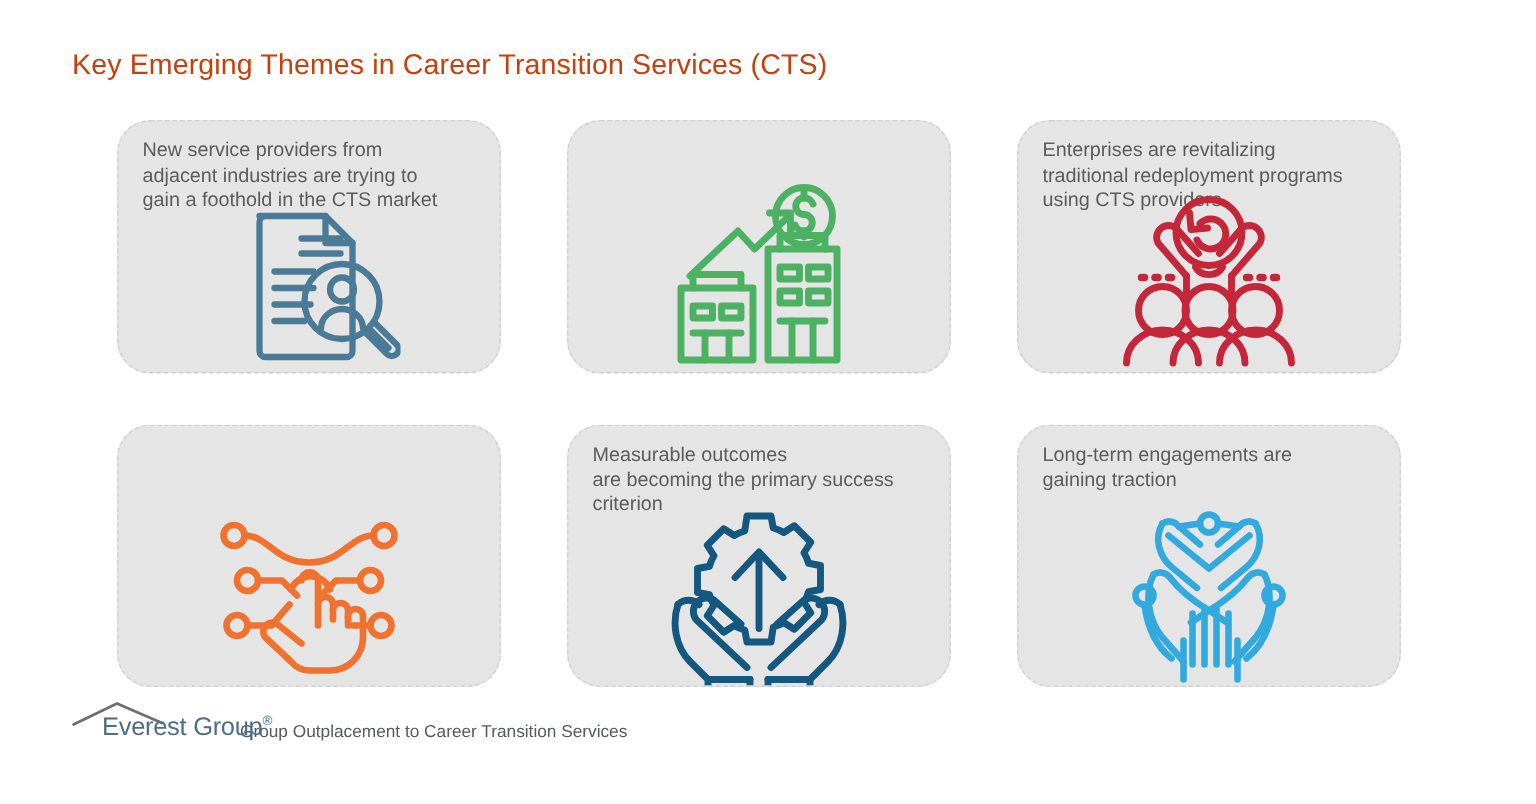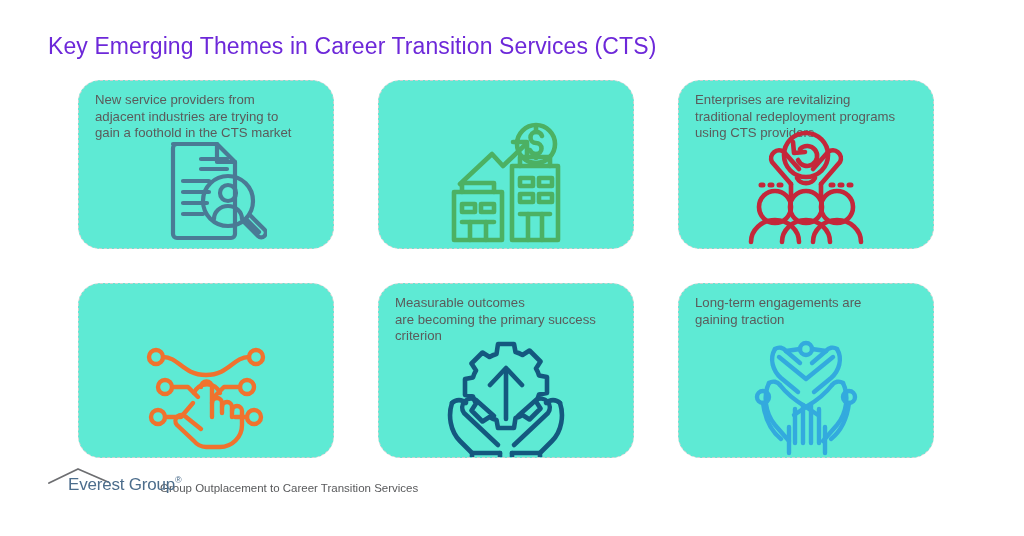--- a/index.html
+++ b/index.html
@@ -17,22 +17,22 @@
 
   #slide {
     position: absolute;
     inset: 0;
   }
 
   #page-title {
     position: absolute;
     left: 48px;
     top: 33px;
-    font-size: 23px;
-    color: #6d28d9;
+    font-size: 19px;
+    color: #c2410c;
     letter-spacing: 0.1px;
     white-space: nowrap;
   }
 
   #card-grid {
     position: absolute;
     left: 78px;
     top: 80px;
     width: 856px;
     height: 378px;
@@ -41,21 +41,21 @@
     grid-template-rows: 169px 175px;
     column-gap: 44px;
     row-gap: 34px;
   }
 
   .theme-card {
     position: relative;
     border: 1.2px dashed #cfcfcf;
     border-radius: 22px;
     box-sizing: border-box;
-    background: #5eead4;
+    background: #e5e5e5;
     overflow: hidden;
   }
 
   .card-text {
     position: absolute;
     left: 16px;
     top: 11px;
     right: 10px;
     font-size: 13.2px;
     line-height: 16.5px;

